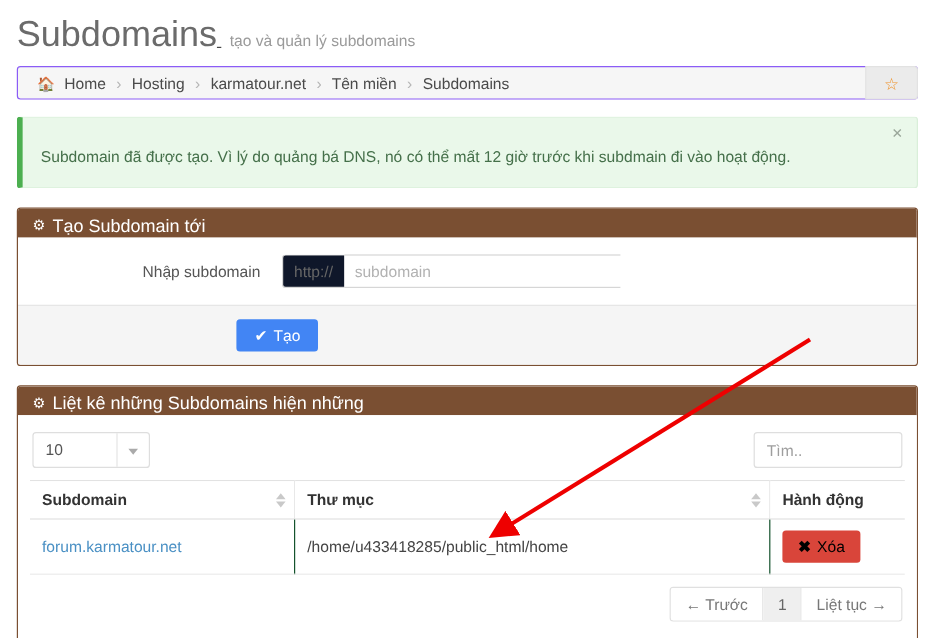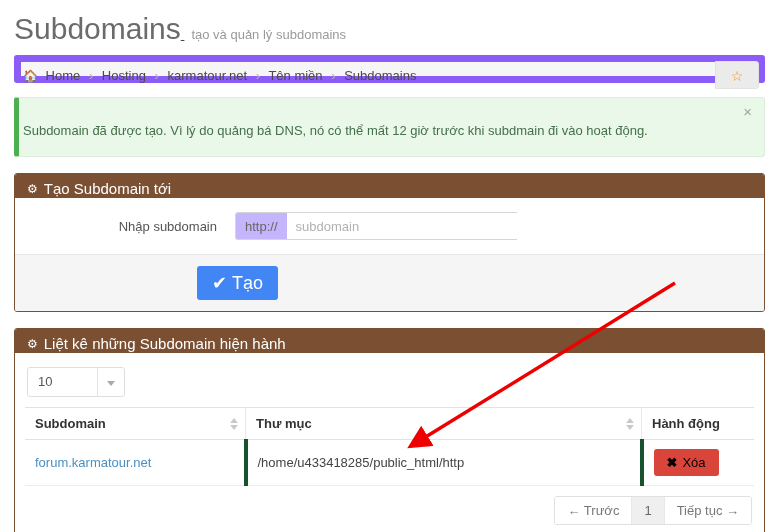--- a/index.html
+++ b/index.html
@@ -36,28 +36,28 @@
     color: #9a9a9a;
     margin-left: 7px;
     vertical-align: baseline;
     font-weight: 400;
   }
 
   
   .breadcrumb {
     margin: 3px 14px 0 14px;
     background: #f6f6f6;
-    border: 7px solid #8b5cf6;
+    border: 1px solid #8b5cf6;
     border-radius: 3px;
     height: 28px;
     line-height: 28px;
     font-size: 13px;
     color: #5a5a5a;
     position: relative;
-    padding-left: 2px;
+    padding-left: 16px;
     box-sizing: border-box;
   }
   .breadcrumb .crumb {
     color: #4a4a4a;
     text-decoration: none;
   }
   .breadcrumb .sep {
     color: #b5b5b5;
     margin: 0 5px;
   }
@@ -90,21 +90,21 @@
     background: #eaf8ea;
     border: 1px solid #d9efd9;
     border-left: 5px solid #4caf50;
     border-radius: 3px;
     height: 60px;
     position: relative;
     box-sizing: border-box;
   }
   .alert-text {
     position: absolute;
-    left: 4px;
+    left: 15px;
     top: 25px;
     font-size: 13px;
     color: #45704a;
   }
   .alert-close {
     position: absolute;
     right: 12px;
     top: 6px;
     font-size: 15px;
     color: #9aa79a;
@@ -158,21 +158,21 @@
     font-size: 13px;
     color: #555;
     box-sizing: border-box;
   }
   .input-group {
     display: flex;
     align-items: stretch;
     height: 28px;
   }
   .input-addon {
-    background: #c4b5fd;
+    background: #0f172a;
     border: 1px solid #d6d6d6;
     border-right: none;
     border-radius: 3px 0 0 3px;
     padding: 0 9px;
     font-size: 13px;
     color: #666;
     display: flex;
     align-items: center;
   }
   .text-input {
@@ -207,21 +207,21 @@
     border-right: 4px solid transparent;
     border-top: 4px solid #555;
   }
 
   
   .btn-create {
     margin-left: 172px;
     background: #4285f4;
     border: none;
     color: #fff;
-    font-size: 18px;
+    font-size: 13px;
     padding: 6px 15px;
     border-radius: 3px;
     cursor: pointer;
     font-family: "Liberation Sans", sans-serif;
   }
   .check-icon { margin-right: 5px; }
 
   
   .table-toolbar {
     display: flex;
@@ -292,21 +292,21 @@
     border-bottom: 1px solid #e2e2e2;
     border-right: 1px solid #e8e8e8;
     background: #ffffff;
     position: relative;
     font-size: 13px;
   }
   table.data th:last-child { border-right: none; }
   table.data td {
     padding: 9px 10px;
     border-bottom: 1px solid #ececec;
-    border-right: 4px solid #14532d;
+    border-right: 1px solid #14532d;
     color: #444;
     vertical-align: middle;
   }
   table.data td:last-child { border-right: none; }
   .col-sub { width: 200px; }
   .col-dir { width: 375px; margin-top: 36px; }
   .sort-arrows {
     position: absolute;
     right: 7px;
     top: 50%;
@@ -420,30 +420,31 @@
   </div>
   <div class="panel-footer">
     <button class="btn-create">
       <span class="check-icon">✔</span><span>Tạo</span>
     </button>
   </div>
 </div>
 
 <div class="panel">
   <div class="panel-heading">
-    <span class="cogs-icon">⚙</span><span>Liệt kê những Subdomain hiện hành</span>
+    <span class="cogs-icon">⚙</span><span>Liệt kê những Subdomains hiện những</span>
   </div>
   <div class="panel-body">
 
     <div class="table-toolbar">
       <div class="length-select">
         <span class="val">10</span>
         <span class="divider"></span>
         <span class="arrow"></span>
       </div>
+      <input class="search-input" type="text" placeholder="Tìm.." style="">
     </div>
 
     <table class="data">
       <thead>
         <tr>
           <th class="col-sub">
             <span>Subdomain</span>
             <span class="sort-arrows">
                 <i class="up"></i>
                 <i class="dn"></i>
@@ -459,35 +460,35 @@
           <th>
             <span>Hành động</span>
           </th>
         </tr>
       </thead>
       <tbody>
         <tr>
           <td>
             <a class="link-sub" href="#">forum.karmatour.net</a>
           </td>
-          <td>/home/u433418285/public_html/http</td>
+          <td>/home/u433418285/public_html/home</td>
           <td>
             <button class="btn-delete">
               <span class="x-icon">✖</span><span>Xóa</span>
             </button>
           </td>
         </tr>
       </tbody>
     </table>
 
     <div class="pager-wrap">
       <div class="pager">
         <span class="pg">← Trước</span>
         <span class="pg active">1</span>
-        <span class="pg">Tiếp tục →</span>
+        <span class="pg">Liệt tục →</span>
       </div>
     </div>
 
   </div>
 </div>
 
 <svg class="annot-arrow" viewBox="0 0 779 532">
   <defs>
     <marker id="ah" markerWidth="7" markerHeight="7" refX="1.2" refY="3.5" orient="auto">
       <polygon points="0,0 7,3.5 0,7" fill="#ee0000"></polygon>

